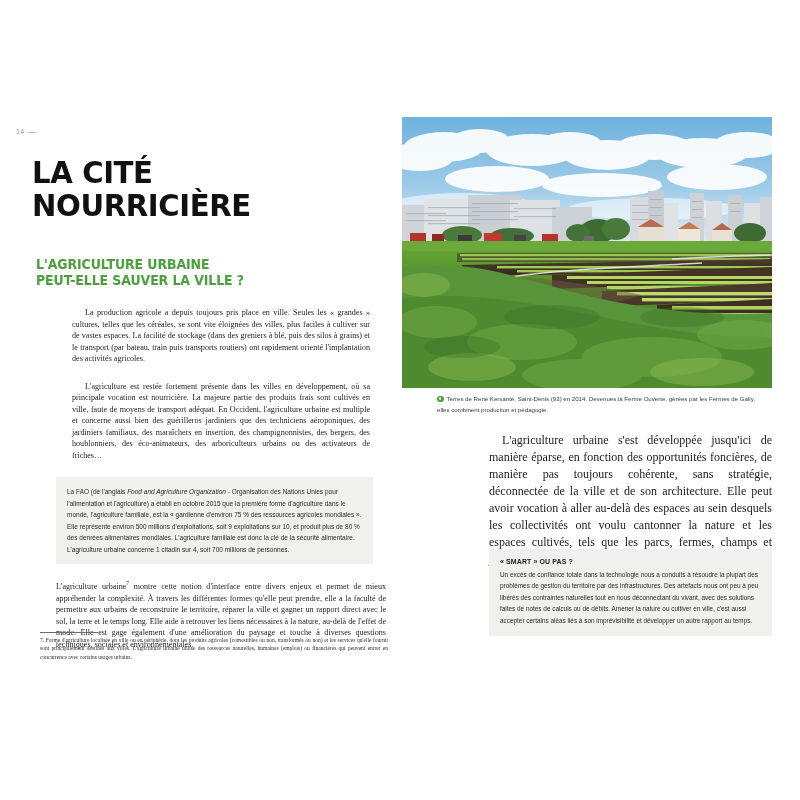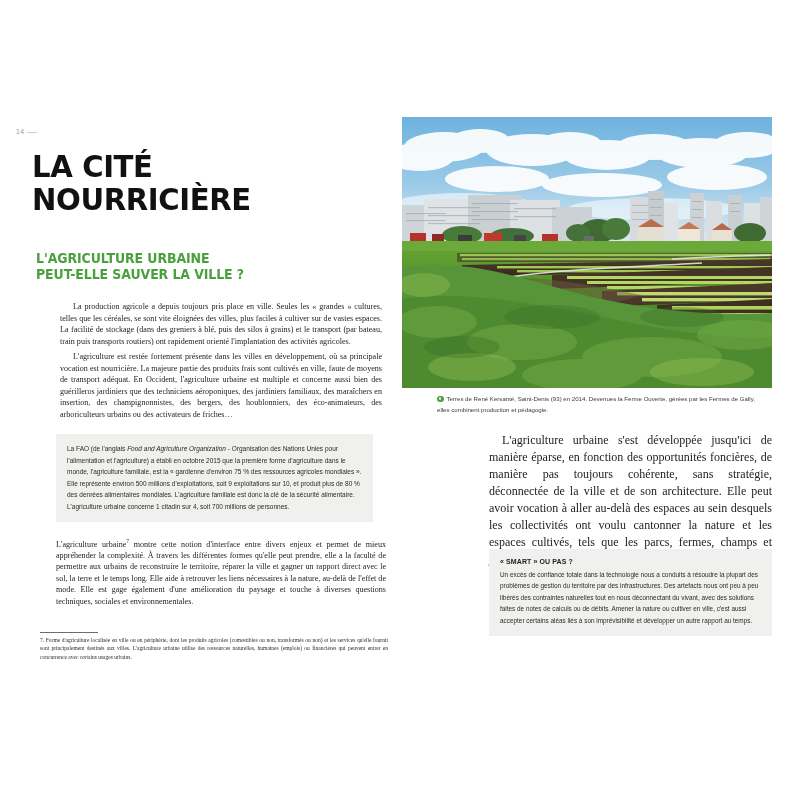--- a/index.html
+++ b/index.html
@@ -16,21 +16,21 @@
     position:absolute;left:16px;top:128px;
     font-family:"Liberation Sans", sans-serif;
     font-size:7px;color:#9a9a9a;letter-spacing:.4px;
   }
   .folio .rule{
     display:inline-block;width:10px;height:1px;background:#c9c9c9;
     vertical-align:middle;margin-left:2px;
   }
 
   
-  .leftcol{position:absolute;left:32px;top:150px;width:355px;}
+  .leftcol{position:absolute;left:32px;top:156px;width:355px;}
 
   h1.title{
     margin:0;
     font-family:"DejaVu Sans", sans-serif;
     font-weight:bold;
     font-size:31px;
     line-height:1.05;
     letter-spacing:-.4px;
     color:#111;
     transform:scaleX(.94);
@@ -51,21 +51,21 @@
 
   .body-text{
     margin:18px 0 0 24px;
     width:330px;
     font-family:"Liberation Serif", serif;
     font-size:8.1px;
     line-height:1.42;
     text-align:justify;
     color:#1c1c1c;
   }
-  .body-text p{margin:4px;text-indent:13px;}
+  .body-text p{margin:16px;text-indent:13px;}
 
   
   .infobox{
     margin:14px 0 0 24px;
     width:317px;
     background:#f0f0ef;
     padding:9px 10px 9px 11px;
     box-sizing:border-box;
   }
   .infobox p{

